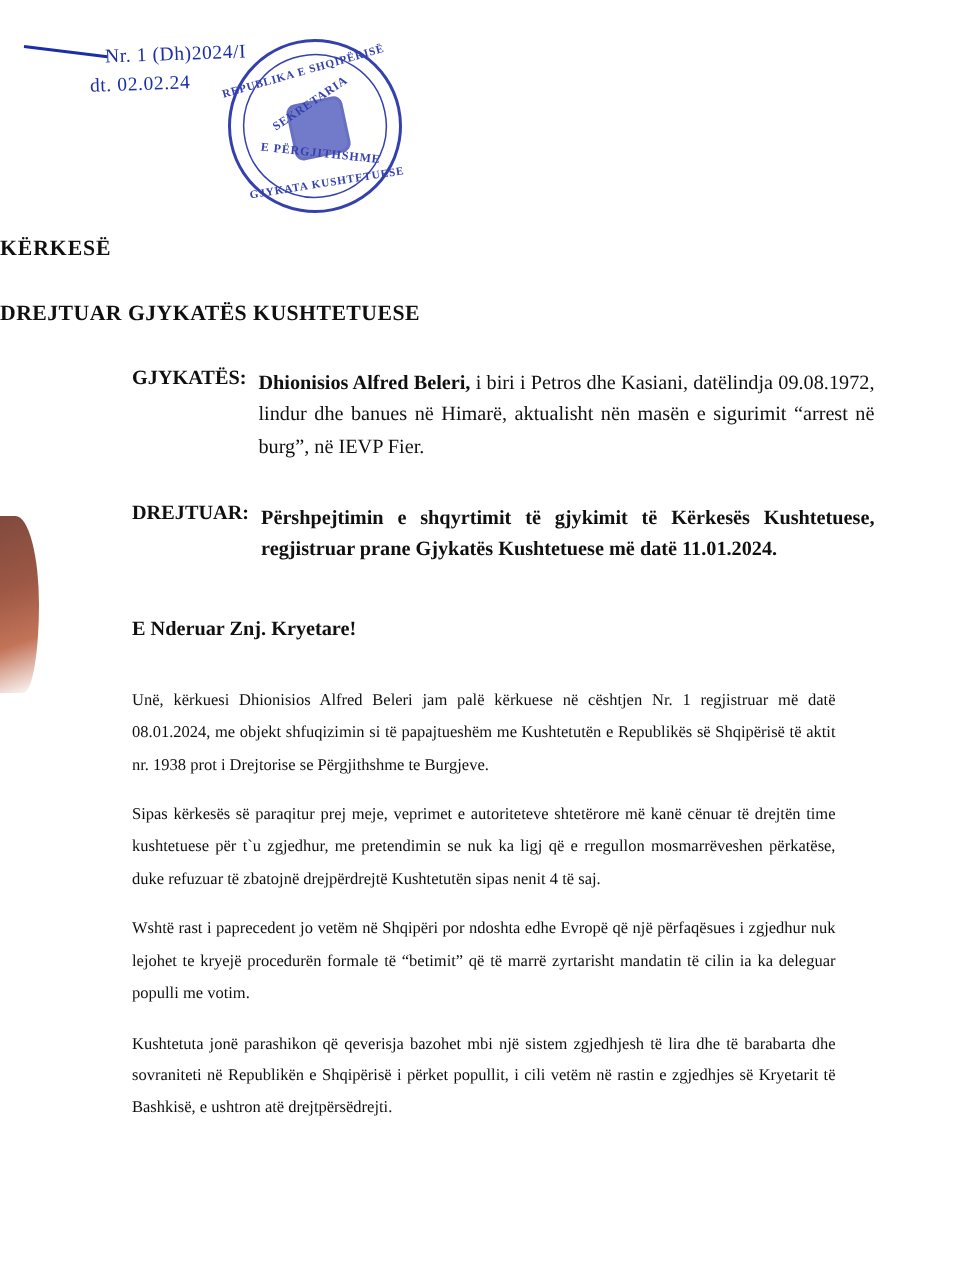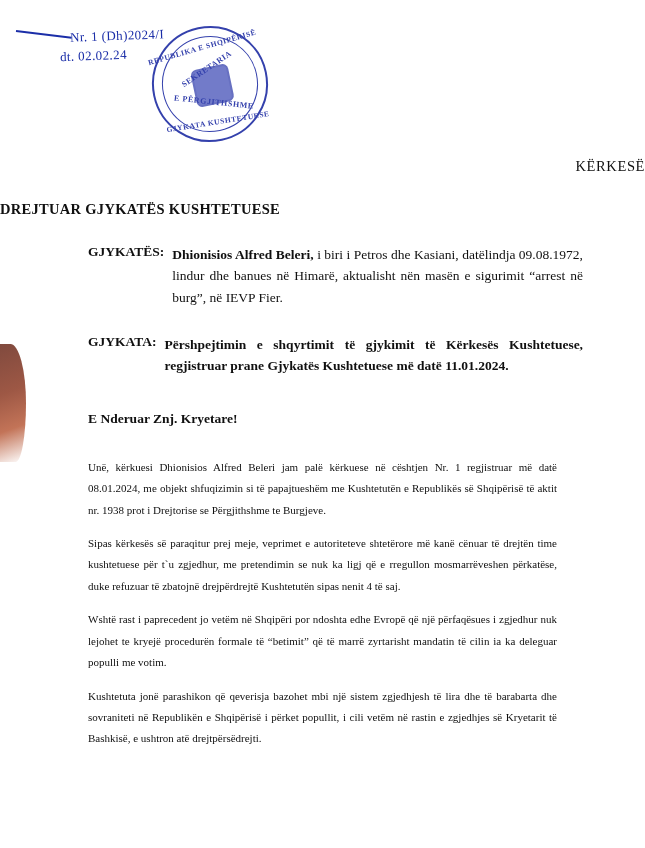--- a/index.html
+++ b/index.html
@@ -132,22 +132,22 @@
   }
 
   
   #doc {
     position: absolute;
     top: 150px;
     left: 0;
     width: 645px;
   }
   .title {
-    text-align: right;
-    font-weight: normal;
+    text-align: left;
+    font-weight: bold;
     font-size: 14.5px;
     letter-spacing: 0.6px;
     margin: 8px 0 0 0;
   }
   .subtitle {
     font-weight: bold;
     font-size: 14.5px;
     letter-spacing: 0.3px;
     margin: 26px 0 0 0;
   }
@@ -210,21 +210,21 @@
 
   <div class="title">KËRKESË</div>
   <div class="subtitle">DREJTUAR GJYKATËS KUSHTETUESE</div>
 
   <div class="field-block">
     <div class="field-label">GJYKATËS:</div>
     <div class="field-value"><b>Dhionisios Alfred Beleri,</b> <span>i biri i Petros dhe Kasiani, datëlindja 09.08.1972, lindur dhe banues në Himarë, aktualisht nën masën e sigurimit “arrest në burg”, në IEVP Fier.</span></div>
   </div>
 
   <div class="field-block">
-    <div class="field-label">GJYKATA:</div>
+    <div class="field-label">DREJTUAR:</div>
     <div class="field-value"><b>Përshpejtimin e shqyrtimit të gjykimit të Kërkesës Kushtetuese, regjistruar prane Gjykatës Kushtetuese më datë 11.01.2024.</b></div>
   </div>
 
   <div class="salutation">E Nderuar Znj. Kryetare!</div>
 
   <p class="para first">Unë, kërkuesi Dhionisios Alfred Beleri jam palë kërkuese në cështjen Nr. 1 regjistruar më datë 08.01.2024, me objekt shfuqizimin si të papajtueshëm me Kushtetutën e Republikës së Shqipërisë të aktit nr. 1938 prot i Drejtorise se Përgjithshme te Burgjeve.</p>
   <p class="para">Sipas kërkesës së paraqitur prej meje, veprimet e autoriteteve shtetërore më kanë cënuar të drejtën time kushtetuese për t`u zgjedhur, me pretendimin se nuk ka ligj që e rregullon mosmarrëveshen përkatëse, duke refuzuar të zbatojnë drejpërdrejtë Kushtetutën sipas nenit 4 të saj.</p>
   <p class="para">Wshtë rast i paprecedent jo vetëm në Shqipëri por ndoshta edhe Evropë që një përfaqësues i zgjedhur nuk lejohet te kryejë procedurën formale të “betimit” që të  marrë zyrtarisht mandatin të cilin ia ka deleguar populli me votim.</p>
   <p class="para">Kushtetuta jonë parashikon që qeverisja bazohet mbi një sistem zgjedhjesh të lira dhe të barabarta dhe sovraniteti në Republikën e Shqipërisë i përket popullit, i cili vetëm në rastin e zgjedhjes së Kryetarit të Bashkisë, e ushtron atë drejtpërsëdrejti.</p>
 

